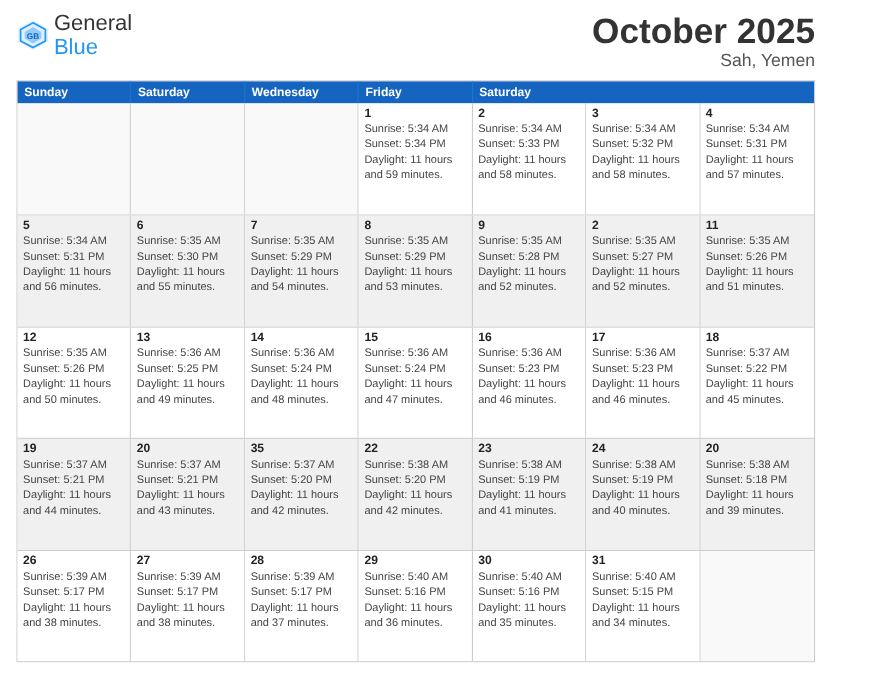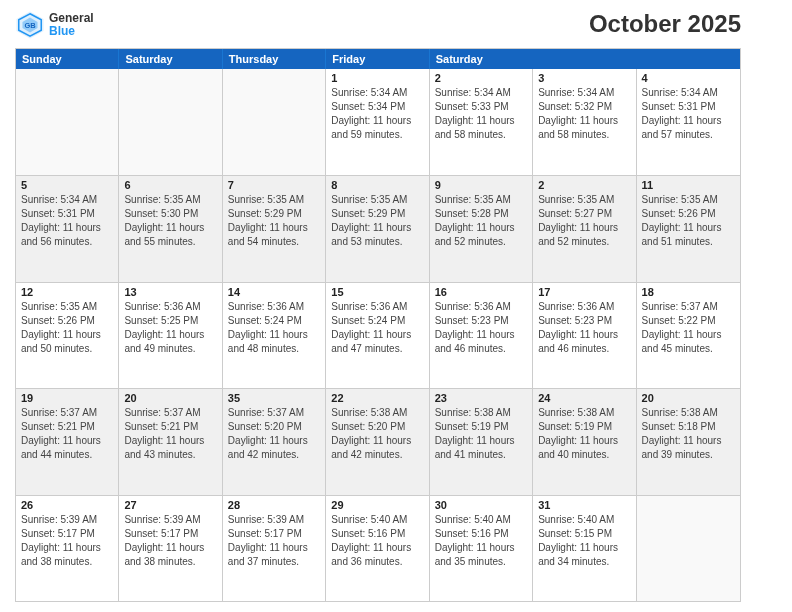--- a/index.html
+++ b/index.html
@@ -29,21 +29,21 @@
       gap: 4px;
     }
     .logo-icon {
       width: 30px;
       height: 30px;
     }
     .title-block {
       text-align: right;
     }
     .month-title {
-      font-size: 24px;
+      font-size: 32px;
       font-weight: bold;
       color: #333;
     }
     .location-title {
       font-size: 16px;
       color: #555;
     }
     .calendar {
       flex: 1;
       display: flex;
@@ -105,36 +105,37 @@
 <div class="page">
   <div class="header">
     <div class="logo">
       <svg class="logo-icon" viewBox="0 0 40 40">
         <polygon points="20,2 38,12 38,28 20,38 2,28 2,12" fill="#2196F3" opacity="0.15"></polygon>
         <polygon points="20,5 35,13 35,27 20,35 5,27 5,13" fill="none" stroke="#2196F3" stroke-width="2"></polygon>
         <polygon points="20,10 30,16 30,24 20,30 10,24 10,16" fill="#2196F3" opacity="0.4"></polygon>
         <text x="20" y="24" text-anchor="middle" font-size="10" fill="#1565C0" font-weight="bold">GB</text>
       </svg>
       <div>
-        <div style="font-size:12px;font-weight:bold;color:#1a1a1a;line-height:1.1;">
+        <div style="font-size:20px;font-weight:normal;color:#1a1a1a;line-height:1.1;">
           <span style="color:#333;">General</span><br>
           <span style="color:#2196F3;">Blue</span>
         </div>
       </div>
     </div>
     <div class="title-block">
       <div class="month-title">October 2025</div>
+      <div class="location-title">Sah, Yemen</div>
     </div>
   </div>
 
   <div class="calendar">
     <div class="cal-header">
       <div class="cal-header-cell">Sunday</div>
       <div class="cal-header-cell">Saturday</div>
-      <div class="cal-header-cell">Thursday</div>
+      <div class="cal-header-cell">Wednesday</div>
       <div class="cal-header-cell">Friday</div>
       <div class="cal-header-cell">Saturday</div>
     </div>
     <div class="cal-body" id="cal-body">
     <div class="cal-row">
           <div class="cal-cell empty"></div>
           <div class="cal-cell empty"></div>
           <div class="cal-cell empty"></div>
           <div class="cal-cell">
             <div class="day-num">1</div>

